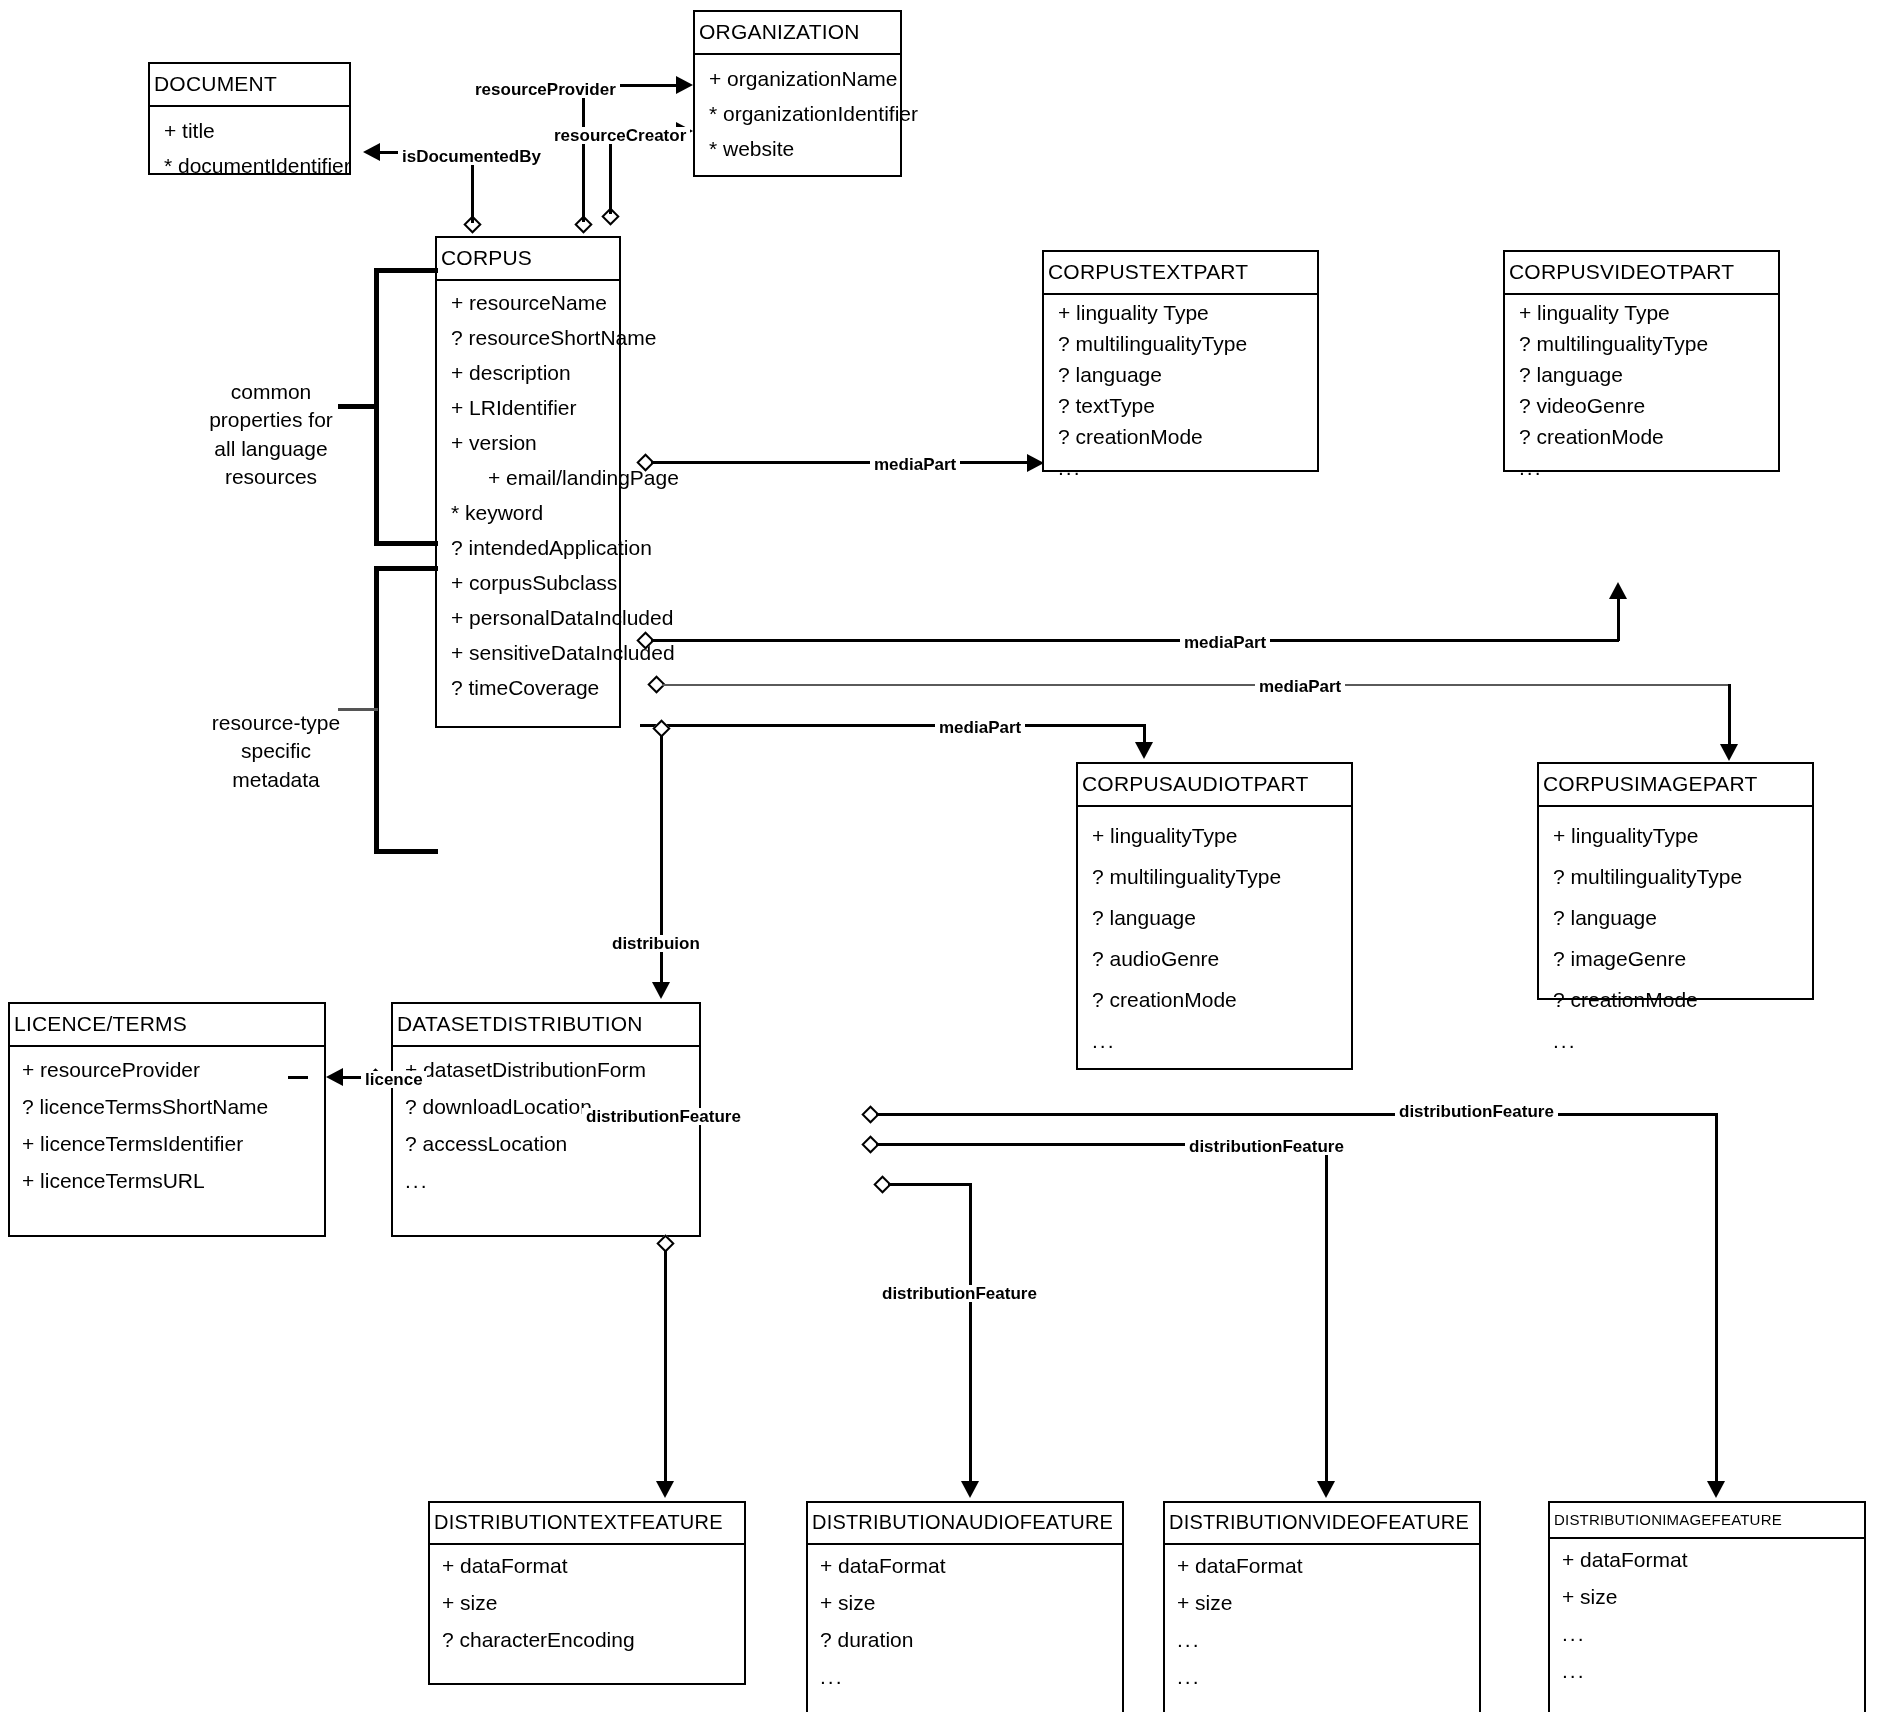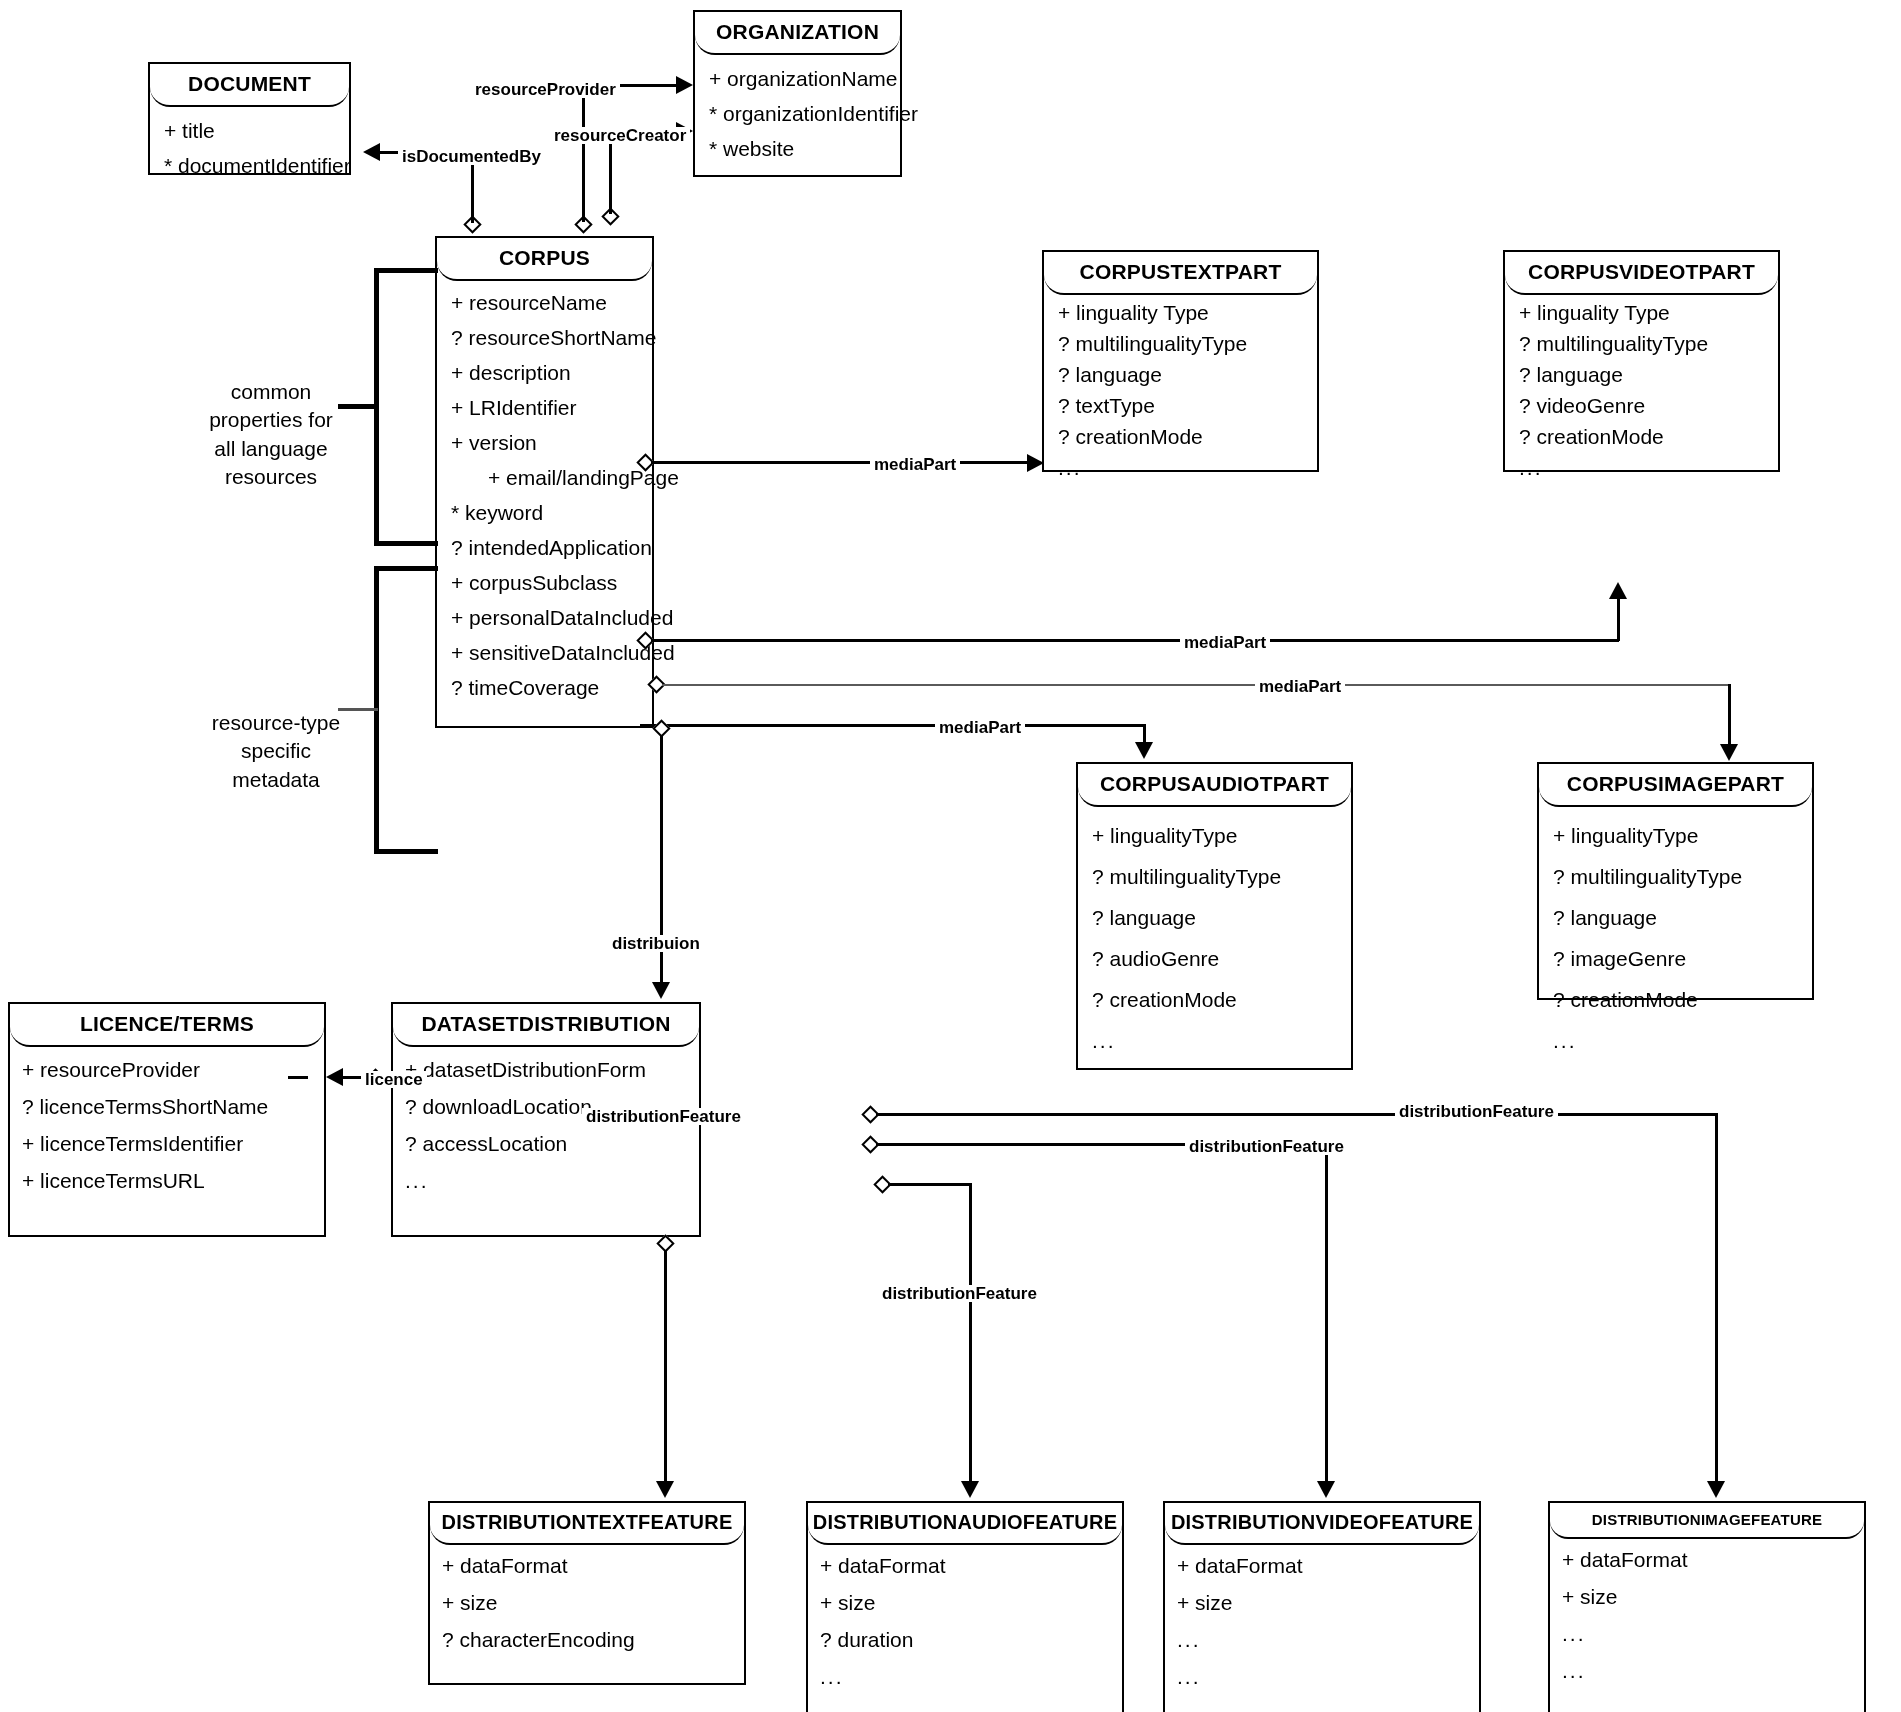--- a/index.html
+++ b/index.html
@@ -2,23 +2,23 @@
 <html><head>
 <meta charset="utf-8">
 <style>
   html,body{margin:0;padding:0;background:#ffffff;}
   body{font-family:"Liberation Sans","DejaVu Sans",sans-serif;}
   #canvas{position:relative;width:1901px;height:1712px;background:#ffffff;overflow:hidden;}
 
   
   .uml-class{position:absolute;box-sizing:border-box;background:#ffffff;
              border:2.5px solid #000;}
-  .uml-title{font-weight:bold;text-align:center;font-size:21px;letter-spacing:.2px;
+  .uml-title{font-weight:normal;text-align:left;font-size:21px;letter-spacing:.2px;
              padding:8px 4px 9px 4px;border-bottom:2.5px solid #000;color:#000;
-             white-space:nowrap;overflow:hidden;border-radius:20px;}
+             white-space:nowrap;overflow:hidden;}
   .uml-attrs{padding:6px 0 6px 0;}
   .uml-attr{font-size:21px;color:#000;padding:7px 0 7px 14px;white-space:nowrap;
             line-height:1.0;}
   .uml-attr.ellipsis{letter-spacing:2px;}
 
   
   .ln{position:absolute;background:#000;}
   .hln{height:2.5px;}
   .vln{width:2.5px;}
   .hln.thin{height:1.6px;background:#5a5a5a;}
@@ -59,21 +59,21 @@
 
   <div class="uml-class" style="left:693px;top:10px;width:209px;height:167px;">
     <div class="uml-title">ORGANIZATION</div>
     <div class="uml-attrs">
       <div class="uml-attr">+ organizationName</div>
       <div class="uml-attr">* organizationIdentifier</div>
       <div class="uml-attr">* website</div>
     </div>
   </div>
 
-  <div class="uml-class" style="left:435px;top:236px;width:219px;height:492px;">
+  <div class="uml-class" style="left:435px;top:236px;width:186px;height:492px;">
     <div class="uml-title">CORPUS</div>
     <div class="uml-attrs" style="padding-top:4px;">
       <div class="uml-attr" style="padding:7px 0 7px 14px;">+ resourceName</div>
       <div class="uml-attr" style="padding:7px 0 7px 14px;">? resourceShortName</div>
       <div class="uml-attr" style="padding:7px 0 7px 14px;">+ description</div>
       <div class="uml-attr" style="padding:7px 0 7px 14px;">+ LRIdentifier</div>
       <div class="uml-attr" style="padding:7px 0 7px 14px;">+ version</div>
       <div class="uml-attr" style="padding:7px 0 7px 14px;margin-left:37px;">+ email/landingPage</div>
       <div class="uml-attr" style="padding:7px 0 7px 14px;">* keyword</div>
       <div class="uml-attr" style="padding:7px 0 7px 14px;">? intendedApplication</div>

